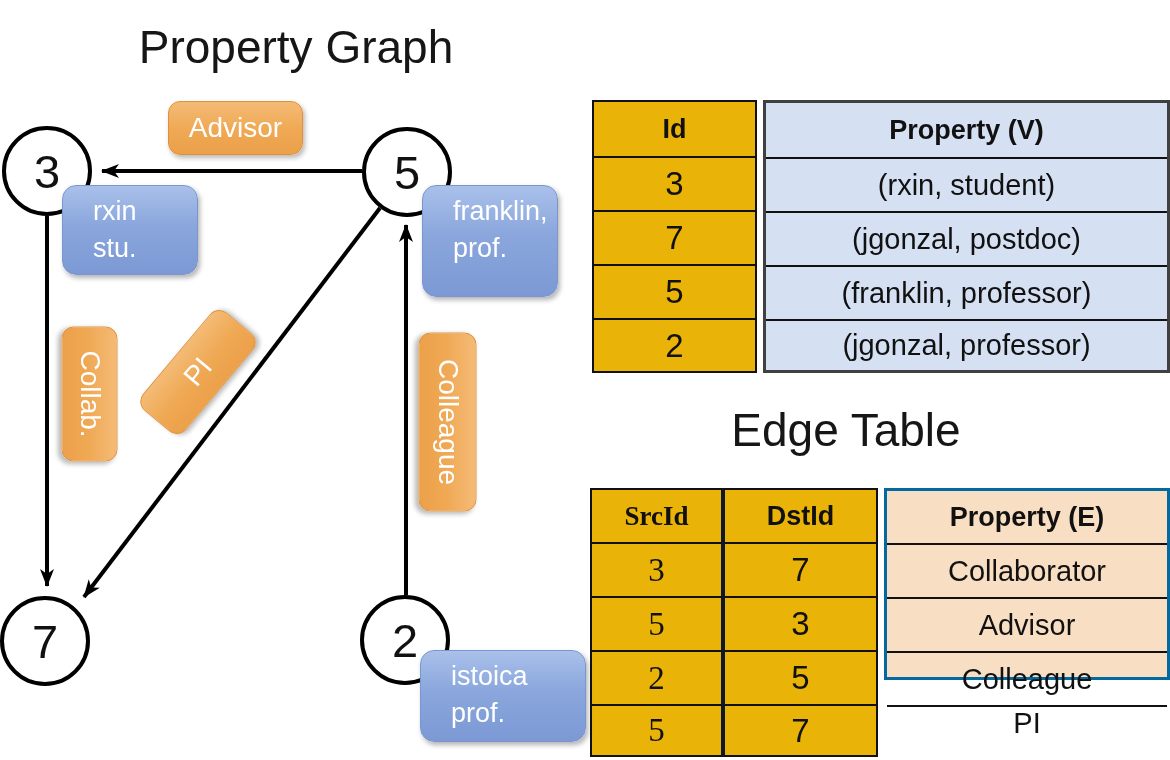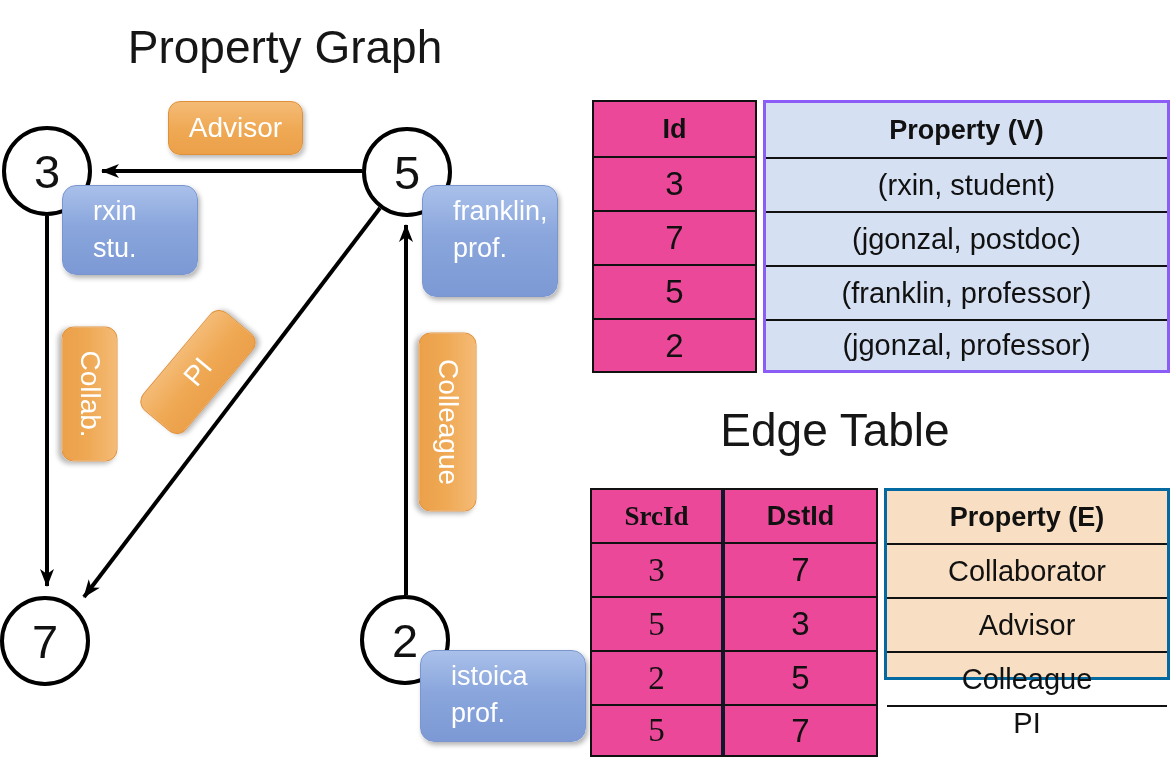--- a/index.html
+++ b/index.html
@@ -15,20 +15,21 @@
 
   
   .big-title {
     position: absolute;
     font-size: 46px;
     font-weight: 400;
     letter-spacing: 0px;
     color: #161616;
     text-align: center;
     white-space: nowrap;
+    margin-left: 11px;
   }
 
   
   .node {
     position: absolute;
     width: 90px; height: 90px;
     border: 4px solid #000;
     border-radius: 50%;
     background: #fff;
     display: flex; align-items: center; justify-content: center;
@@ -65,35 +66,35 @@
     color: #fff;
     font-size: 28px;
     display: flex; align-items: center; justify-content: center;
     z-index: 3;
     white-space: nowrap;
   }
   .rot90  { transform: rotate(90deg); }
   .rotPI  { transform: rotate(-50deg); }
 
   
-  .tbl { position: absolute; display: grid; background: #ec4899; }
+  .tbl { position: absolute; display: grid; background: #eab308; }
   .tbl .cell {
     display: flex; align-items: center; justify-content: center;
     font-size: 29px;
     border-bottom: 2px solid #111;
     white-space: nowrap;
   }
   .tbl .cell:last-child, .tbl .cell.lastrow { border-bottom: none; }
   .tbl .hdr { font-weight: 700; font-size: 27px; }
   .tbl .num { font-size: 33px; }
 
   #vtable-id   { left: 592px; top: 100px; width: 165px; height: 273px;
                  border: 2.5px solid #111; grid-template-rows: 56px 54px 54px 54px 1fr; }
   #vtable-prop { left: 763px; top: 100px; width: 407px; height: 273px;
-                 border: 3px solid #8b5cf6; background: #d5e0f2;
+                 border: 3px solid #404040; background: #d5e0f2;
                  grid-template-rows: 56px 54px 54px 54px 1fr; }
 
   #etable-srcdst { left: 590px; top: 488px; width: 288px; height: 269px;
                    border: 2.5px solid #111;
                    grid-template-columns: 133px 1fr;
                    grid-template-rows: 54px 54px 54px 54px 1fr; }
   #etable-srcdst .cell.colL { border-right: 4px solid #0f172a; font-family: Liberation Serif, serif; }
   #etable-prop { left: 884px; top: 488px; width: 286px; height: 192px;
                  border: 3px solid #0369a1; background: #f8dfc3;
                  grid-template-rows: 54px 54px 54px 54px 1fr; }

